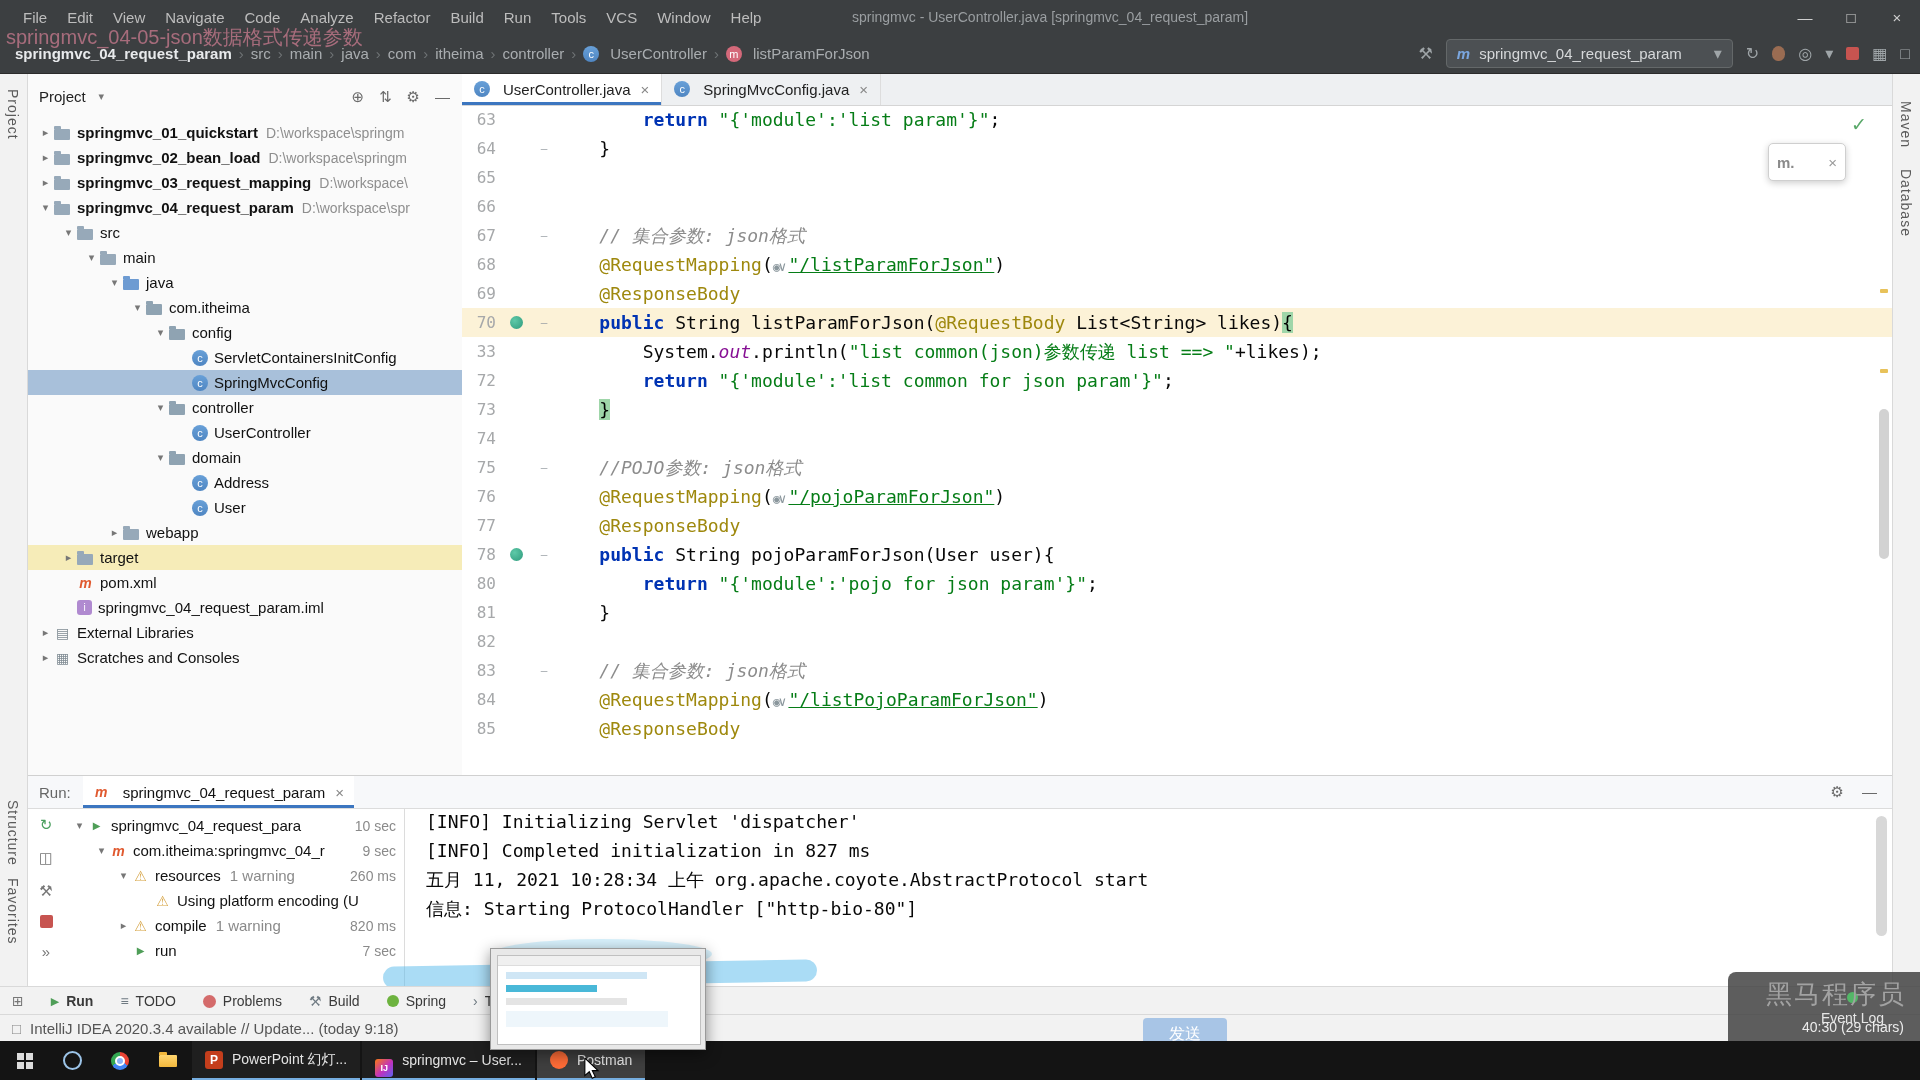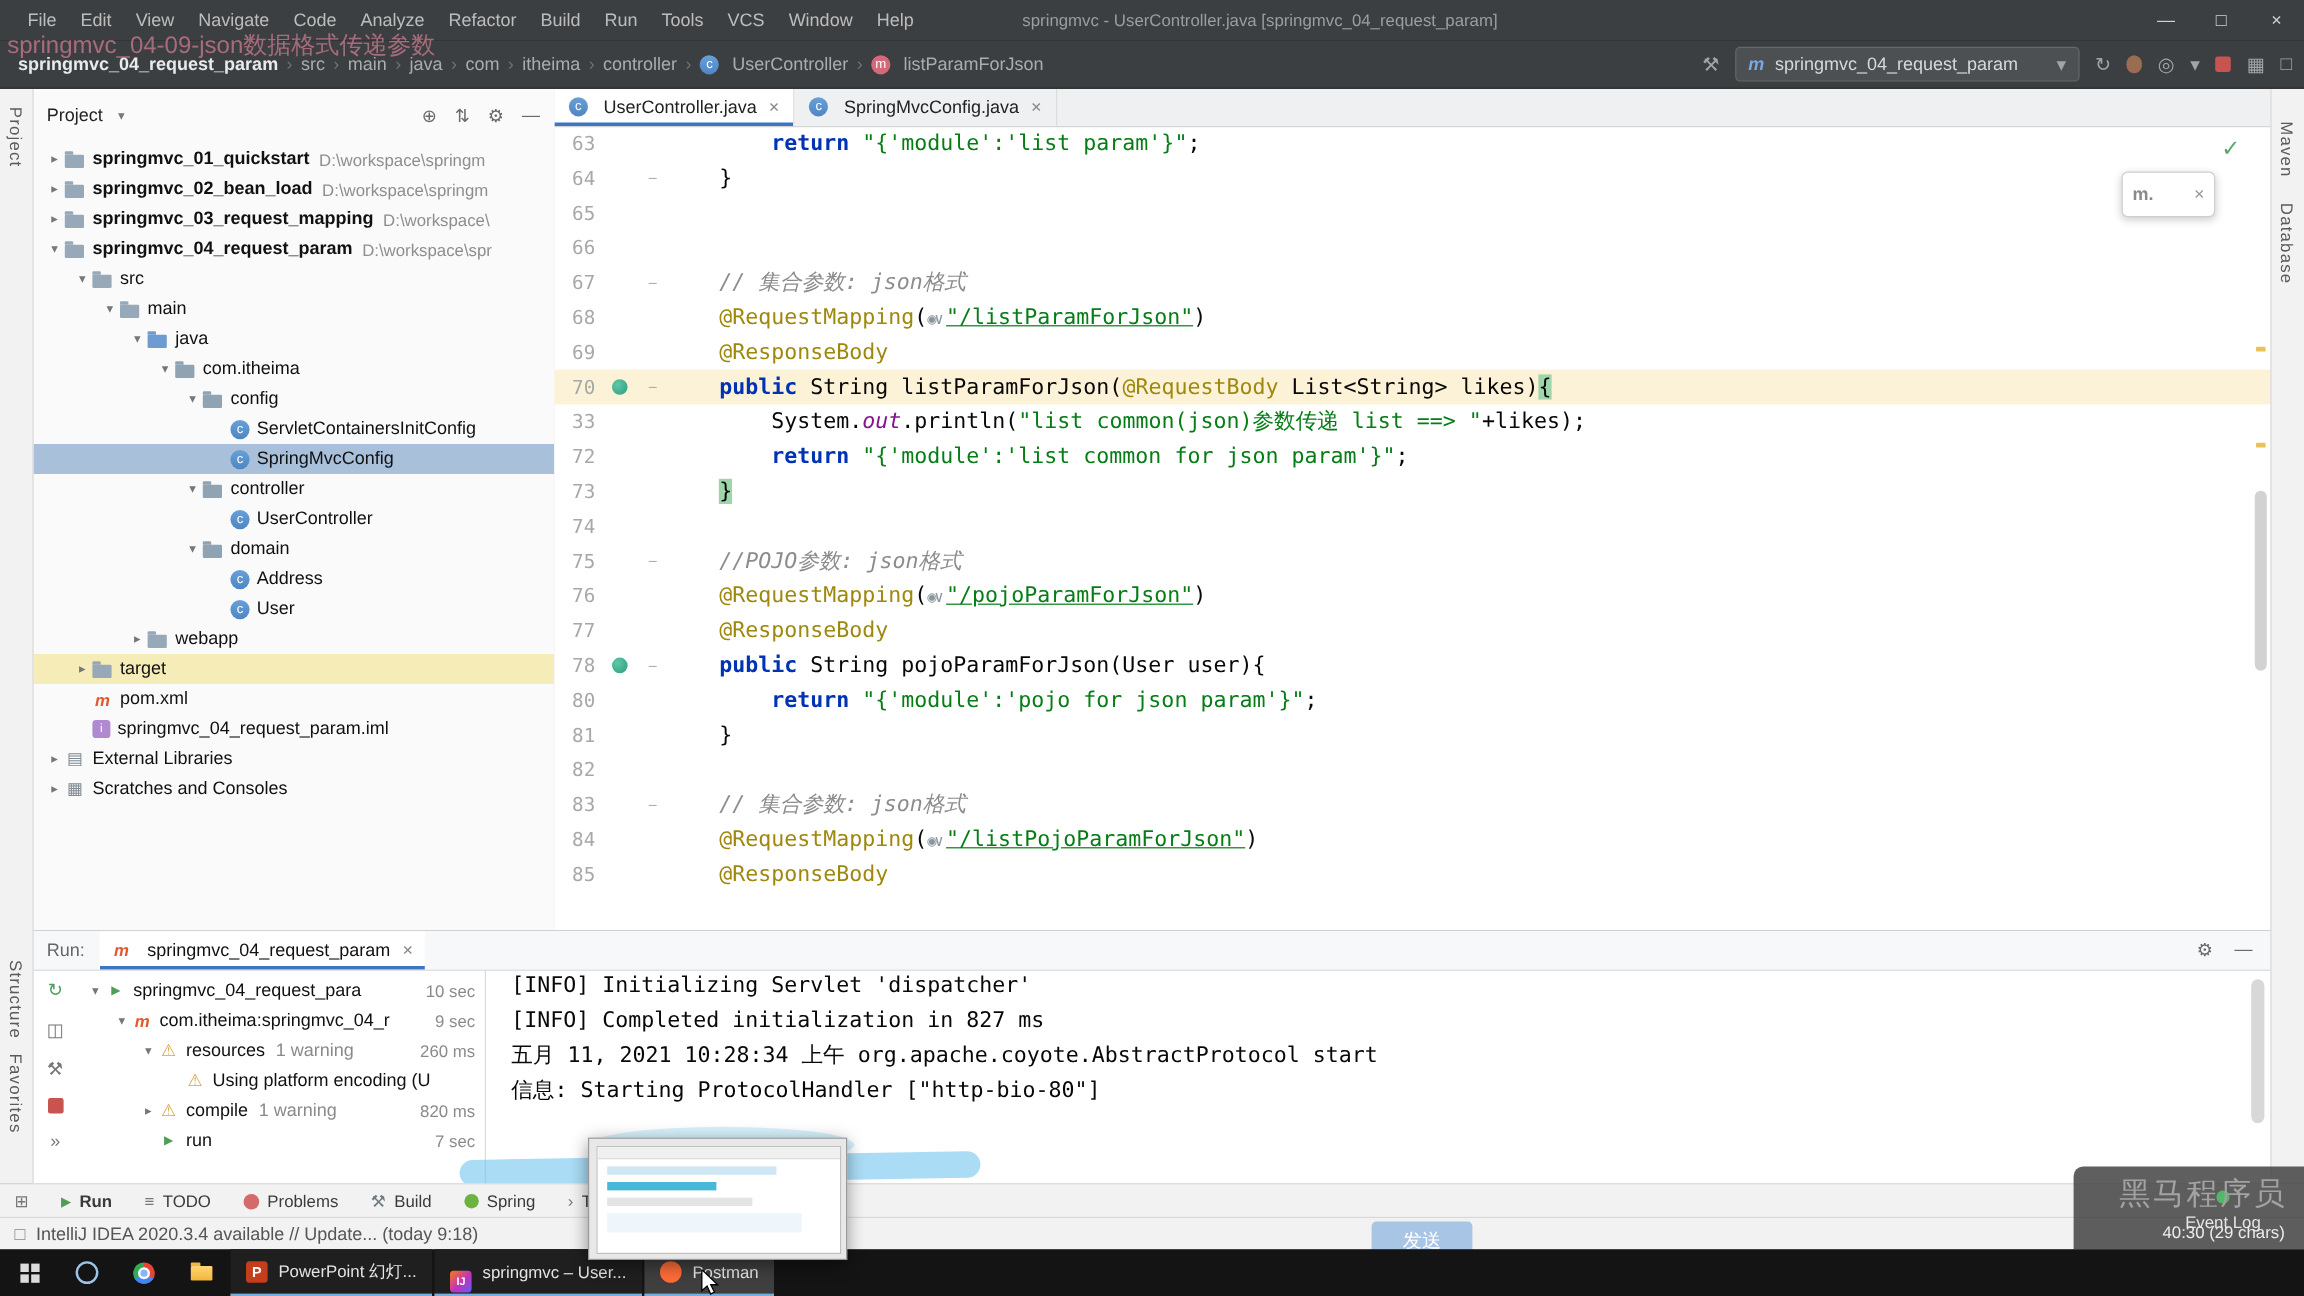--- a/index.html
+++ b/index.html
@@ -575,18 +575,18 @@
   <div id="thumb-popup">
     <div class="mini-win">
       <div class="mw-bar"></div>
       <div class="mw-row1"></div>
       <div class="mw-row2"></div>
       <div class="mw-row3"></div>
       <div class="mw-row4"></div>
     </div>
   </div>
 
-  <span id="wm-top">springmvc_04-09-json数据格式传递参数</span>
+  <span id="wm-top">springmvc_04-05-json数据格式传递参数</span>
   <svg id="cursor" width="20" height="22" viewBox="0 0 13 20">
     <polygon points="0,0 0,16 4,12.5 6.7,18.5 9.5,17 6.8,11.5 12,11.5" fill="#fff" stroke="#000" stroke-width="1"></polygon>
   </svg>
 
 </div>
 
 </body></html>

